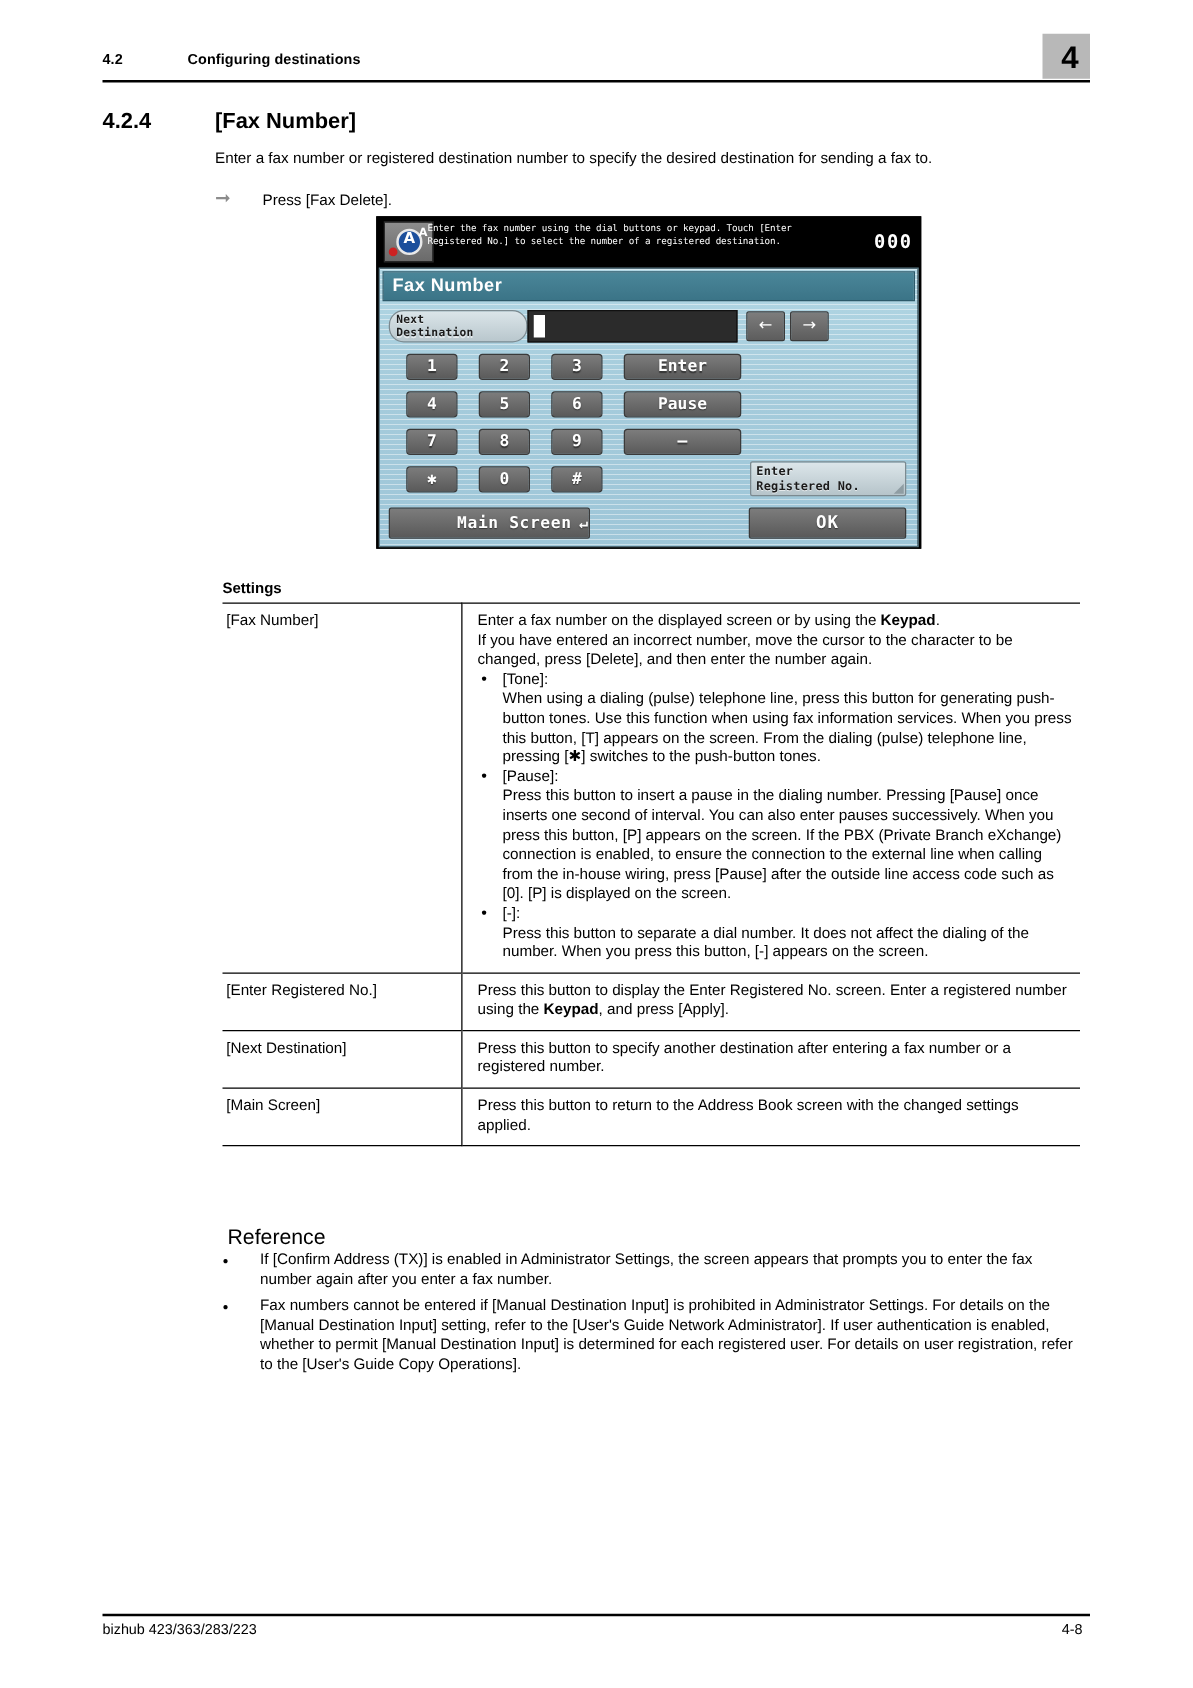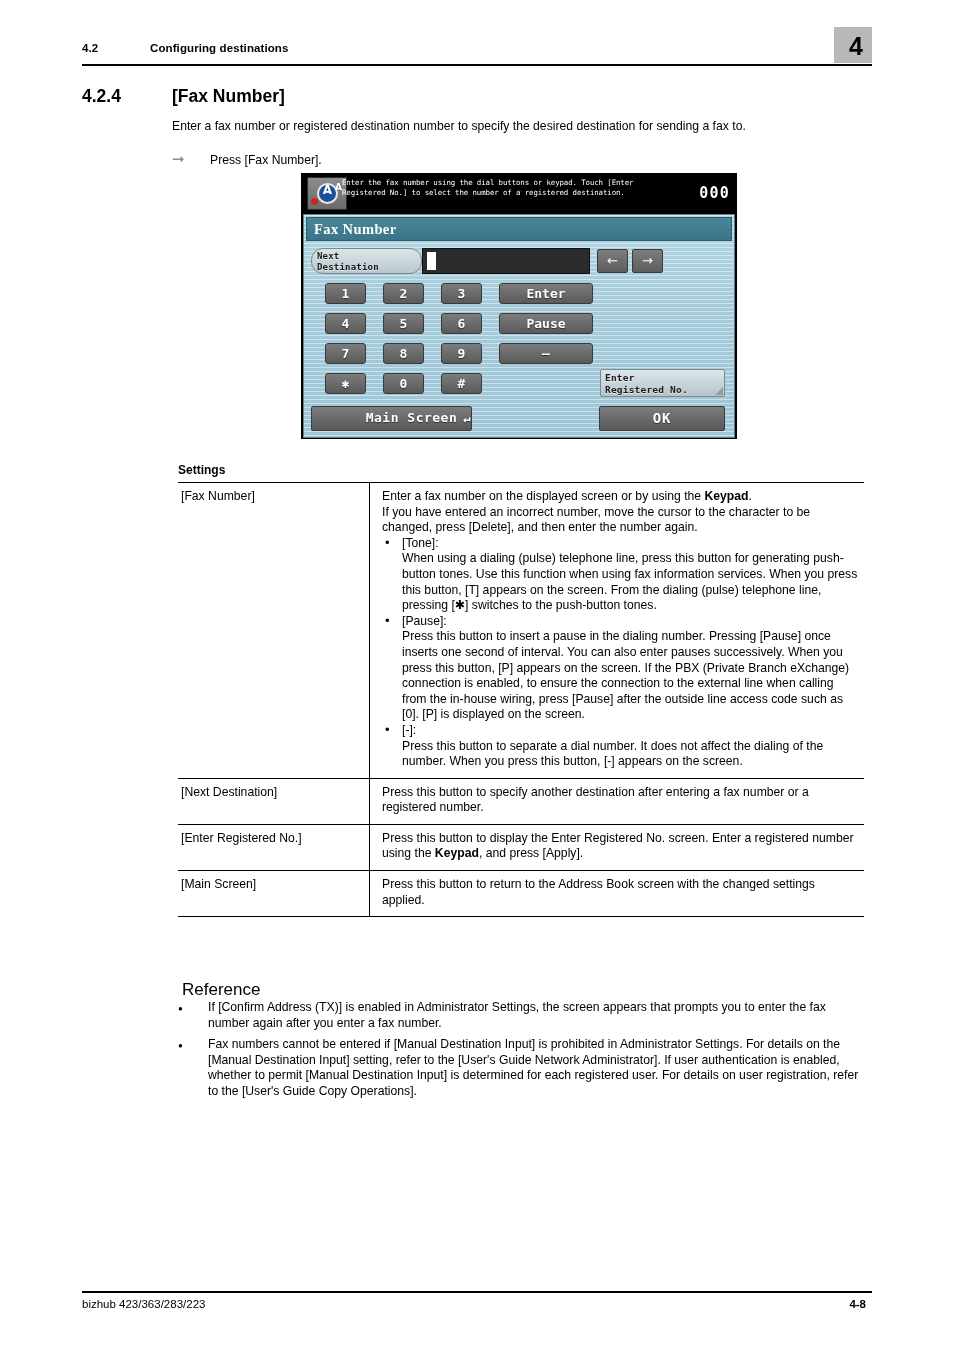--- a/index.html
+++ b/index.html
@@ -237,21 +237,21 @@
     box-sizing: border-box;
   }
   .title-bar span {
     position: absolute;
     left: 7px;
     top: 3px;
     color: #ffffff;
     font-size: 14.5px;
     font-weight: bold;
     letter-spacing: 0.4px;
-    font-family: Liberation Serif, serif;
+    font-family: Liberation Sans, sans-serif;
   }
 
   
   .btn-next-dest {
     position: absolute;
     left: 7px;
     top: 33px;
     width: 111px;
     height: 26px;
     background: linear-gradient(to bottom, #dbe5e9, #b9c7cd);
@@ -501,21 +501,21 @@
     position: absolute;
     left: 82px;
     top: 1298px;
     font-size: 11.5px;
   }
   .ftr-right {
     position: absolute;
     right: 82px;
     top: 1298px;
     font-size: 11.5px;
-    font-weight: bold;
+    font-weight: normal;
   }
 </style>
 </head>
 <body>
 
 <div class="page">
 
   <div class="header">
     <div class="hdr-num">4.2</div>
     <div class="hdr-title">Configuring destinations</div>
@@ -525,21 +525,21 @@
   </div>
   <div class="hdr-rule"></div>
 
   <div class="sec-num">4.2.4</div>
   <div class="sec-title">[Fax Number]</div>
 
   <div class="intro">Enter a fax number or registered destination number to specify the desired destination for sending a fax to.</div>
 
   <div class="step-row">
     <span class="step-arrow">➞</span>
-    <span class="step-text">Press [Fax Number].</span>
+    <span class="step-text">Press [Fax Delete].</span>
   </div>
 
   <div class="panel">
 
     <div class="panel-statusbar">
       <div class="status-icon">
         <div class="circle"></div>
         <div class="letter-a">A</div>
         <div class="reddot"></div>
       </div>
@@ -621,26 +621,26 @@
               <div>Press this button to insert a pause in the dialing number. Pressing [Pause] once inserts one second of interval. You can also enter pauses successively. When you press this button, [P] appears on the screen. If the PBX (Private Branch eXchange) connection is enabled, to ensure the connection to the external line when calling from the in-house wiring, press [Pause] after the outside line access code such as [0]. [P] is displayed on the screen.</div>
             </li>
             <li>
               <div>[-]:</div>
               <div>Press this button to separate a dial number. It does not affect the dialing of the number. When you press this button, [-] appears on the screen.</div>
             </li>
           </ul>
         </td>
       </tr>
       <tr>
+        <td class="c1">[Enter Registered No.]</td>
+        <td class="c2"><span>Press this button to display the Enter Registered No. screen. Enter a registered number using the </span><b>Keypad</b><span>, and press [Apply].</span></td>
+      </tr>
+      <tr>
         <td class="c1">[Next Destination]</td>
         <td class="c2">Press this button to specify another destination after entering a fax number or a registered number.</td>
-      </tr>
-      <tr>
-        <td class="c1">[Enter Registered No.]</td>
-        <td class="c2"><span>Press this button to display the Enter Registered No. screen. Enter a registered number using the </span><b>Keypad</b><span>, and press [Apply].</span></td>
       </tr>
       <tr>
         <td class="c1">[Main Screen]</td>
         <td class="c2">Press this button to return to the Address Book screen with the changed settings applied.</td>
       </tr>
     </tbody>
   </table>
 
   <div class="ref-title">Reference</div>
   <ul class="ref-list">

